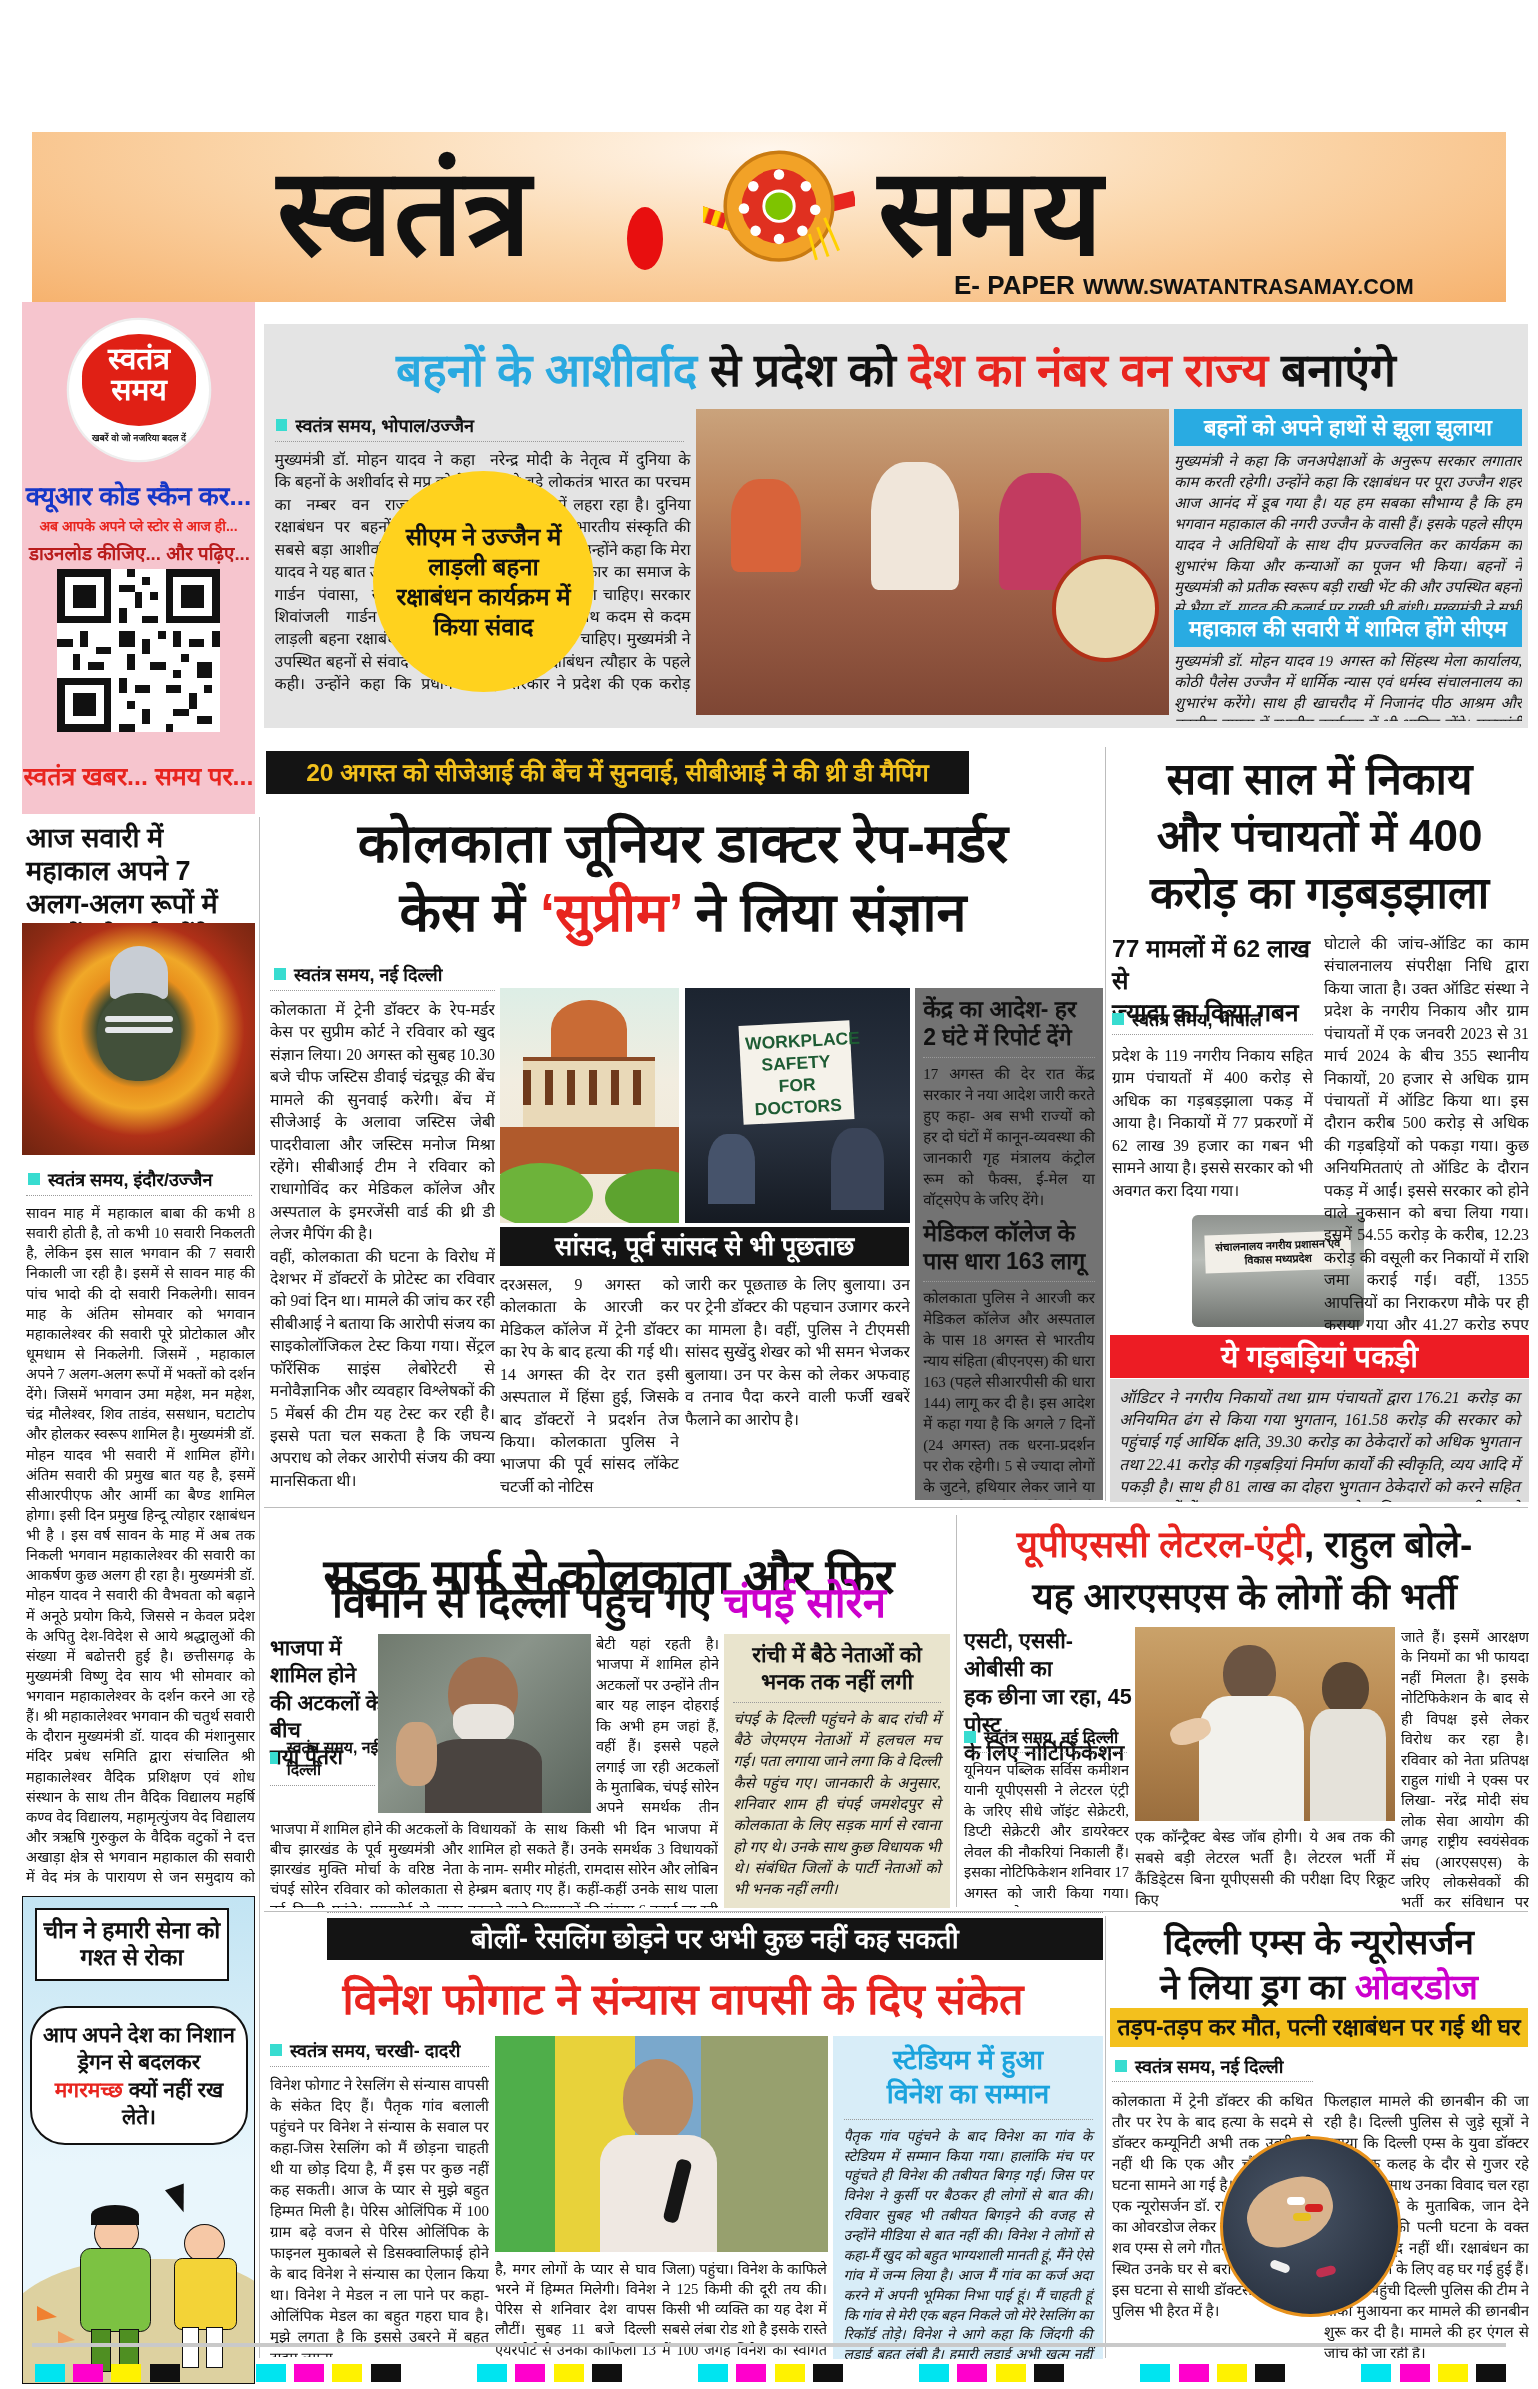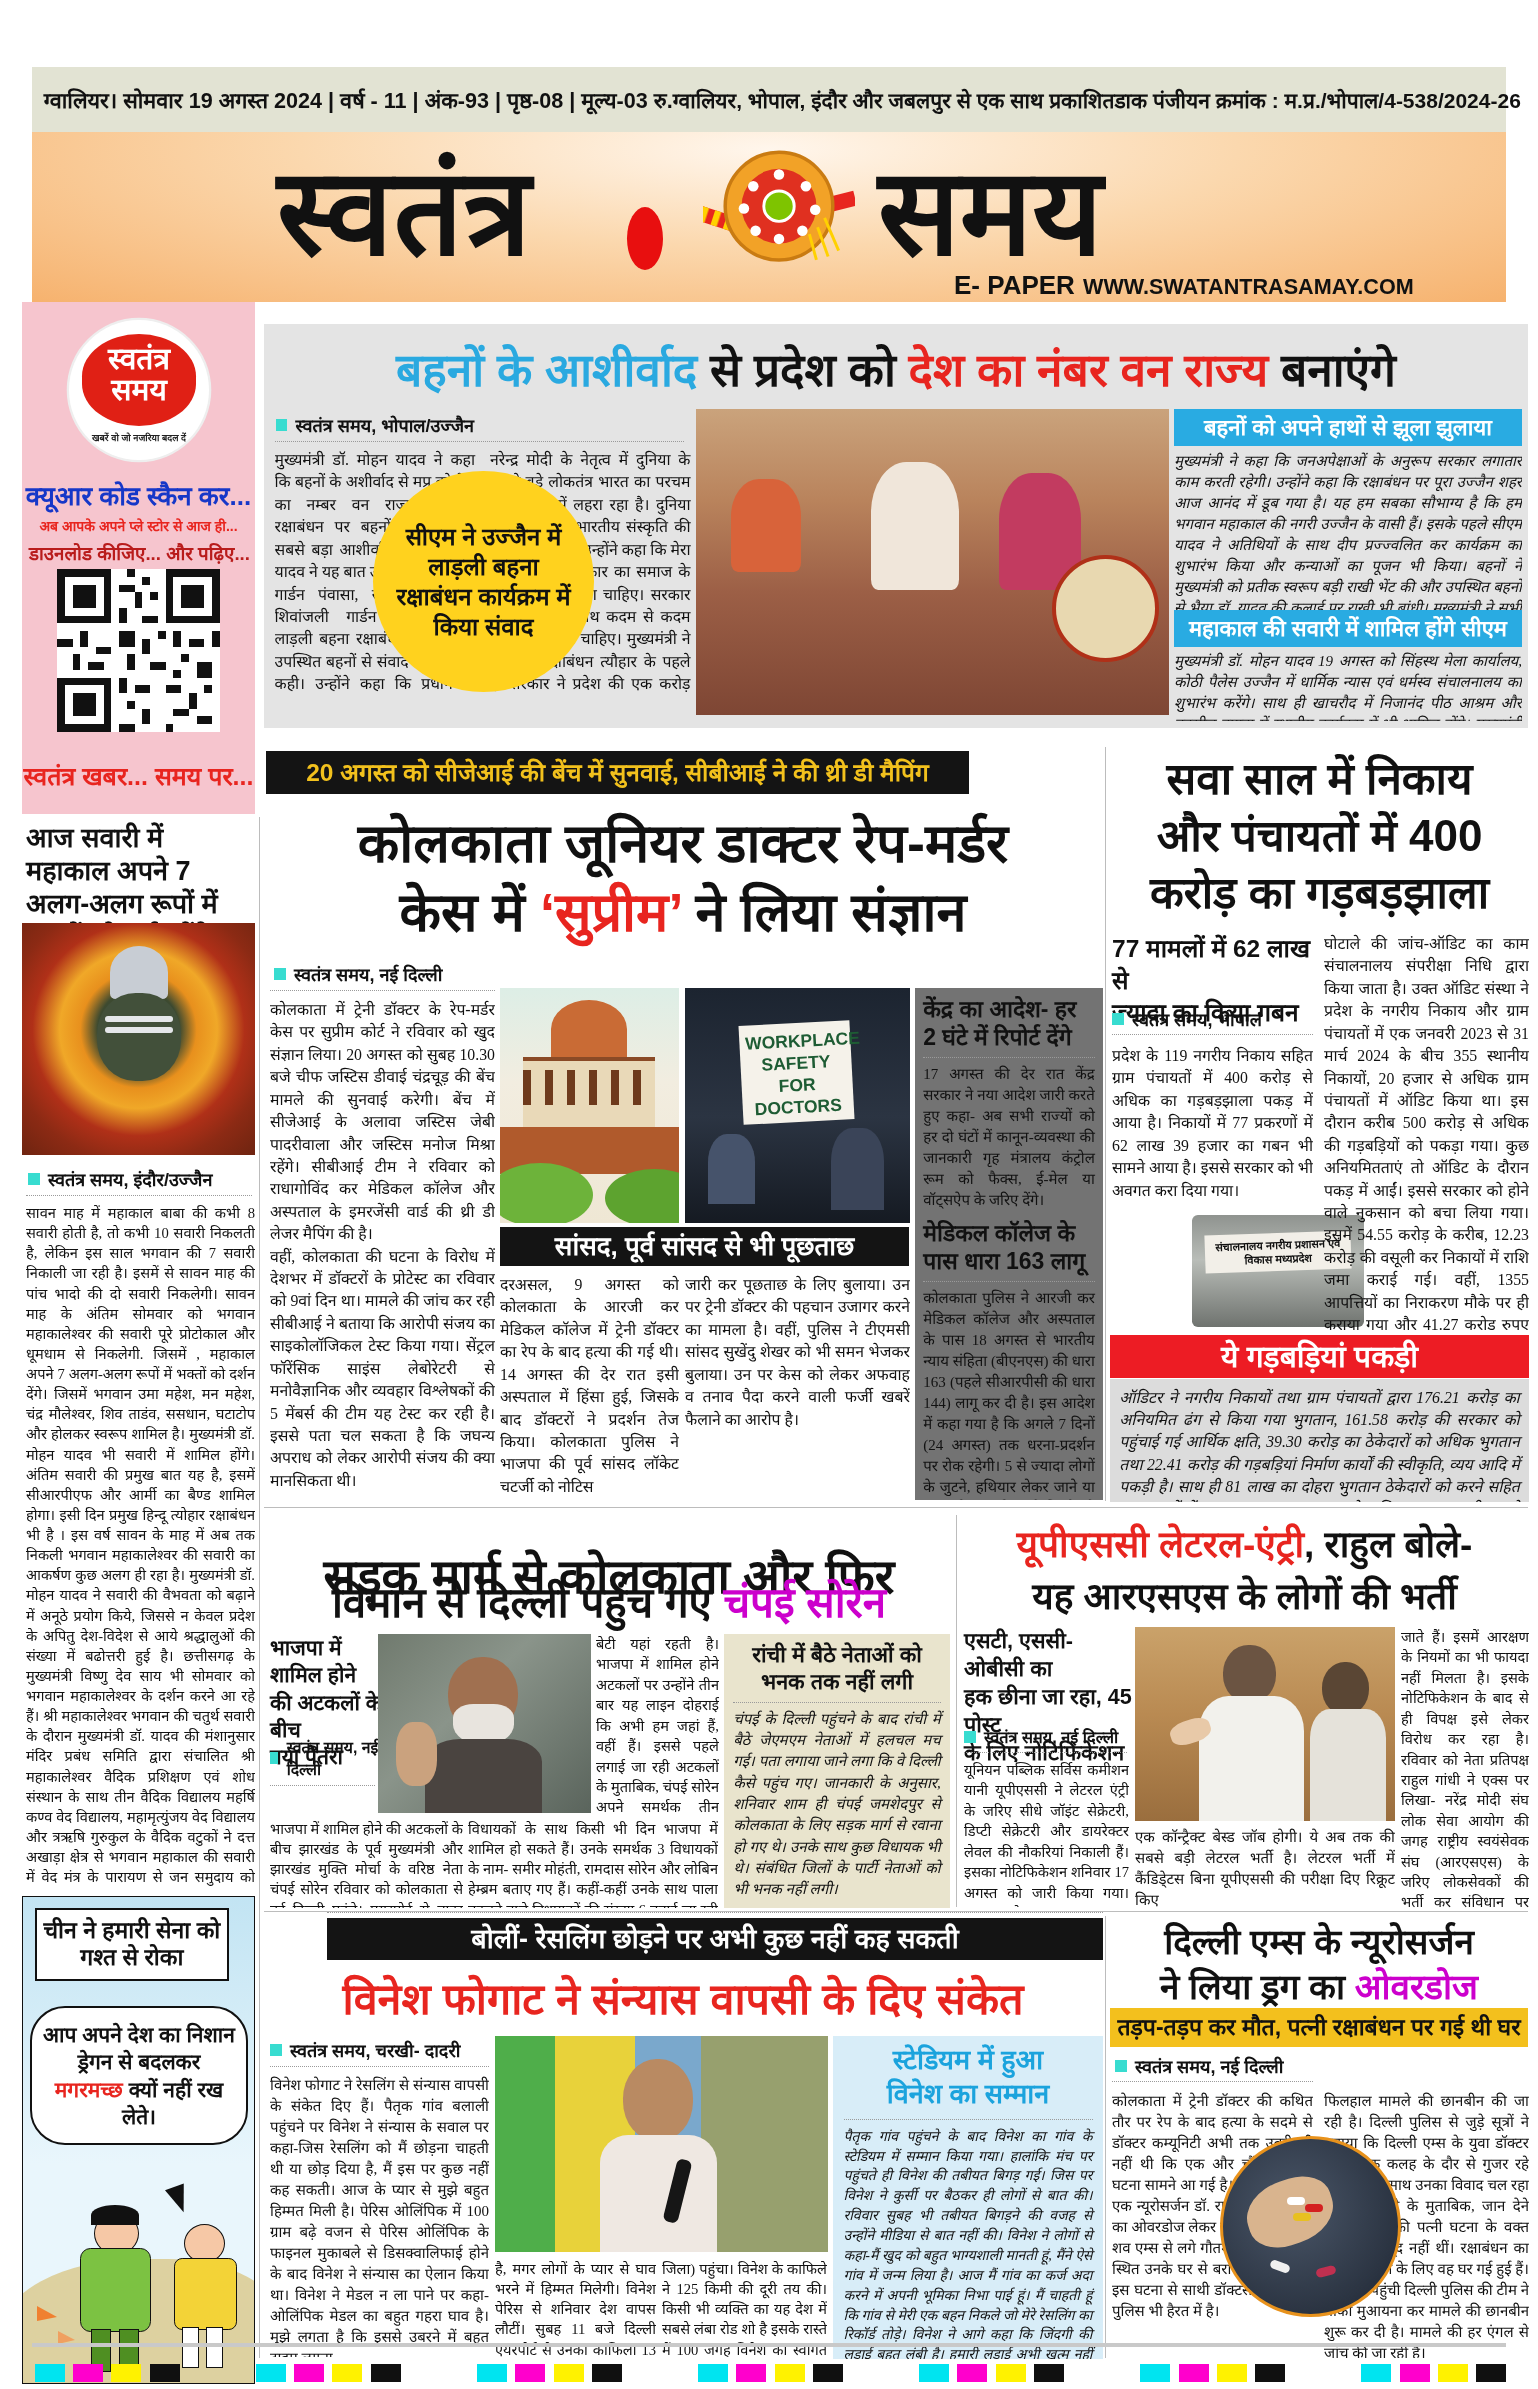--- a/index.html
+++ b/index.html
@@ -24,25 +24,20 @@
   .photo{overflow:hidden;}
   .regrow{display:flex;gap:8.2px;}
   .regrow span{display:inline-block;width:30px;height:17.5px;}
   .rc{background:#00e4f0}.rm{background:#ff00cc}.ry{background:#fff200}.rk{background:#101010}
 </style>
 </head>
 <body>
 
 <div class="page">
 
-  <div class="abs" style="left:32px;top:67px;width:1474px;height:65px;background:#e2e3d3;display:flex;align-items:center;justify-content:space-between;padding:0 11.7px;box-sizing:border-box;">
-    <span class="b nowrap" style="font-size:21.6px;">ग्वालियर। सोमवार 19 अगस्त 2024 | वर्ष - 11 | अंक-93 | पृष्ठ-08 | मूल्य-03 रु.</span>
-    <span class="b nowrap" style="font-size:21px;">ग्वालियर, भोपाल, इंदौर और जबलपुर से एक साथ प्रकाशित</span>
-    <span class="b nowrap" style="font-size:21px;">डाक पंजीयन क्रमांक : म.प्र./भोपाल/4-538/2024-26</span>
-  </div>
 
   <div class="abs" style="left:32px;top:132px;width:1474px;height:170px;background:radial-gradient(ellipse at 50% 10%, #fff6ec 0%, #fbd8ae 45%, #f6b26e 100%);overflow:hidden;">
     <span class="abs blk" style="left:245px;top:-7px;font-size:121px;letter-spacing:1.2px;">स्वतंत्र</span>
     <span class="abs blk" style="left:846px;top:-7px;font-size:121px;">समय</span>
     <div class="abs" style="left:595px;top:75px;width:36px;height:63px;background:#e80f0f;border-radius:50%;"></div>
     <svg class="abs" style="left:671px;top:3.5px;" width="152" height="152" viewBox="0 0 260 260">
       <rect x="0" y="120" width="110" height="26" transform="rotate(18 0 120)" fill="#e8251f"></rect>
       <rect x="0" y="120" width="110" height="26" transform="rotate(18 0 120)" fill="url(#s1)"></rect>
       <rect x="160" y="118" width="100" height="26" transform="rotate(-14 160 118)" fill="#e8251f"></rect>
       <defs>

